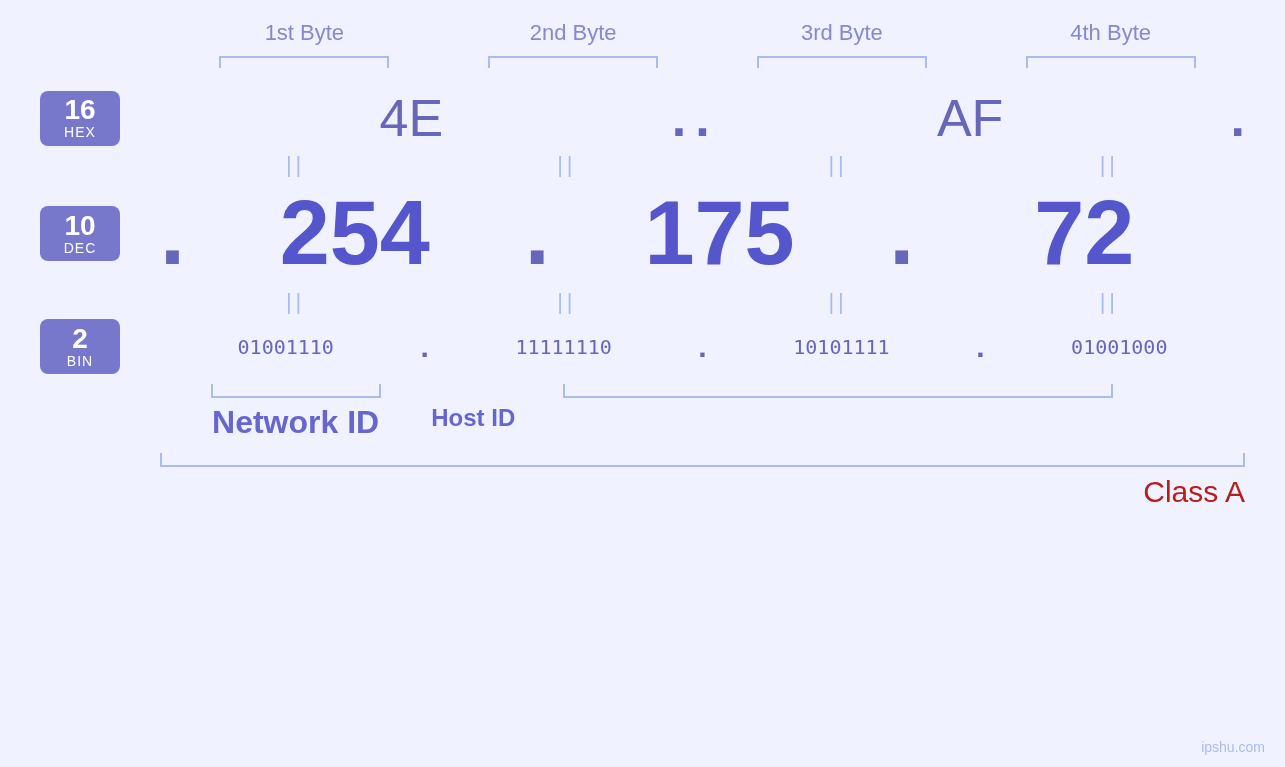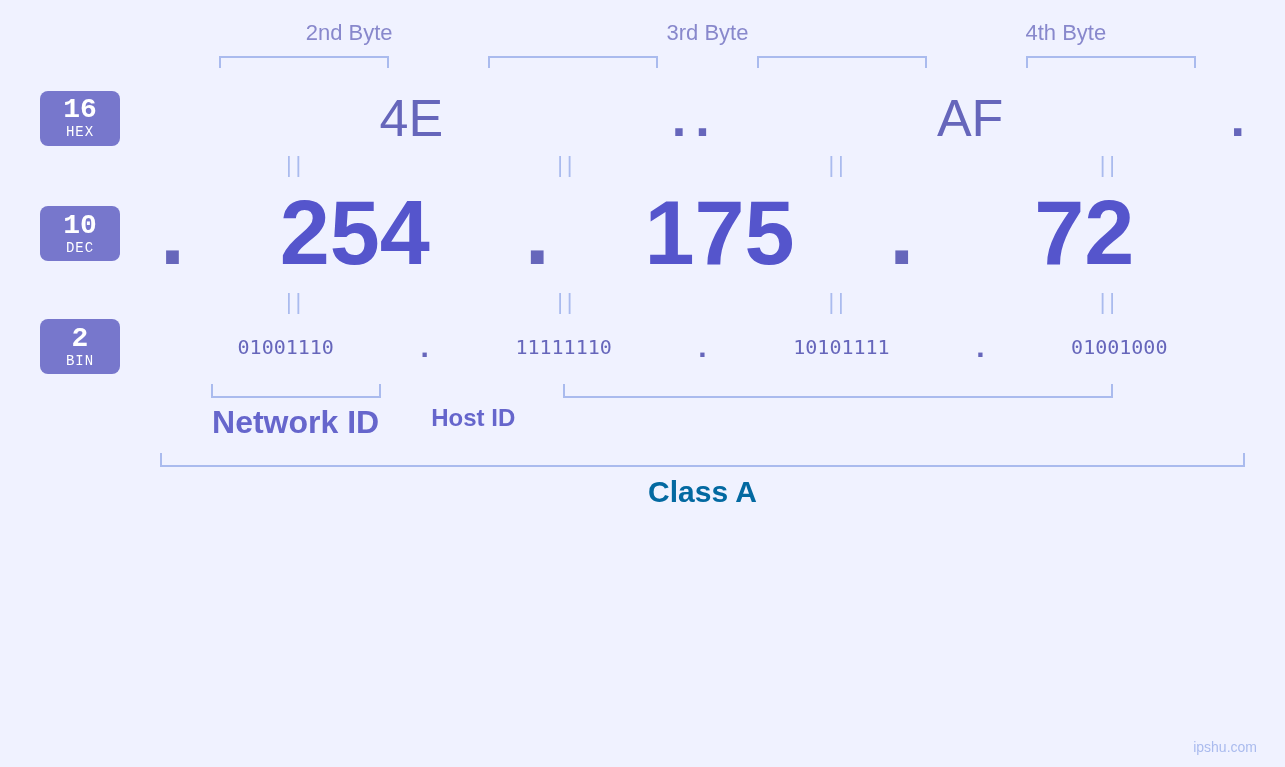--- a/index.html
+++ b/index.html
@@ -76,21 +76,20 @@
     .label-box {
       background: #7777cc;
       color: white;
       border-radius: 8px;
       width: 80px;
       height: 55px;
       display: flex;
       flex-direction: column;
       align-items: center;
       justify-content: center;
-      font-family: Liberation Mono, monospace;
     }
 
     .label-number {
       font-size: 28px;
       font-weight: bold;
       line-height: 1;
     }
 
     .label-base {
       font-size: 14px;
@@ -221,42 +220,43 @@
 
     .class-bracket {
       width: 100%;
       height: 14px;
       border-bottom: 2px solid #aabbee;
       border-left: 2px solid #aabbee;
       border-right: 2px solid #aabbee;
     }
 
     .class-label {
-      text-align: center;
-      color: #0369a1;
+      text-align: right;
+      color: #b91c1c;
       font-size: 30px;
-      font-weight: bold;
+      font-weight: normal;
       margin-top: 8px;
     }
 
     
     .watermark {
       position: absolute;
       bottom: 12px;
-      right: 28px;
+      right: 20px;
       color: #aabbee;
       font-size: 14px;
     }
   </style>
 </head>
 <body>
 
 <div class="container">
 
   <div class="byte-headers">
+    <div class="byte-header">1st Byte</div>
     <div class="byte-header">2nd Byte</div>
     <div class="byte-header">3rd Byte</div>
     <div class="byte-header">4th Byte</div>
   </div>
 
   <div class="top-brackets">
     <div class="bracket-cell">
       <div class="bracket-top"></div>
     </div>
     <div class="bracket-cell">

